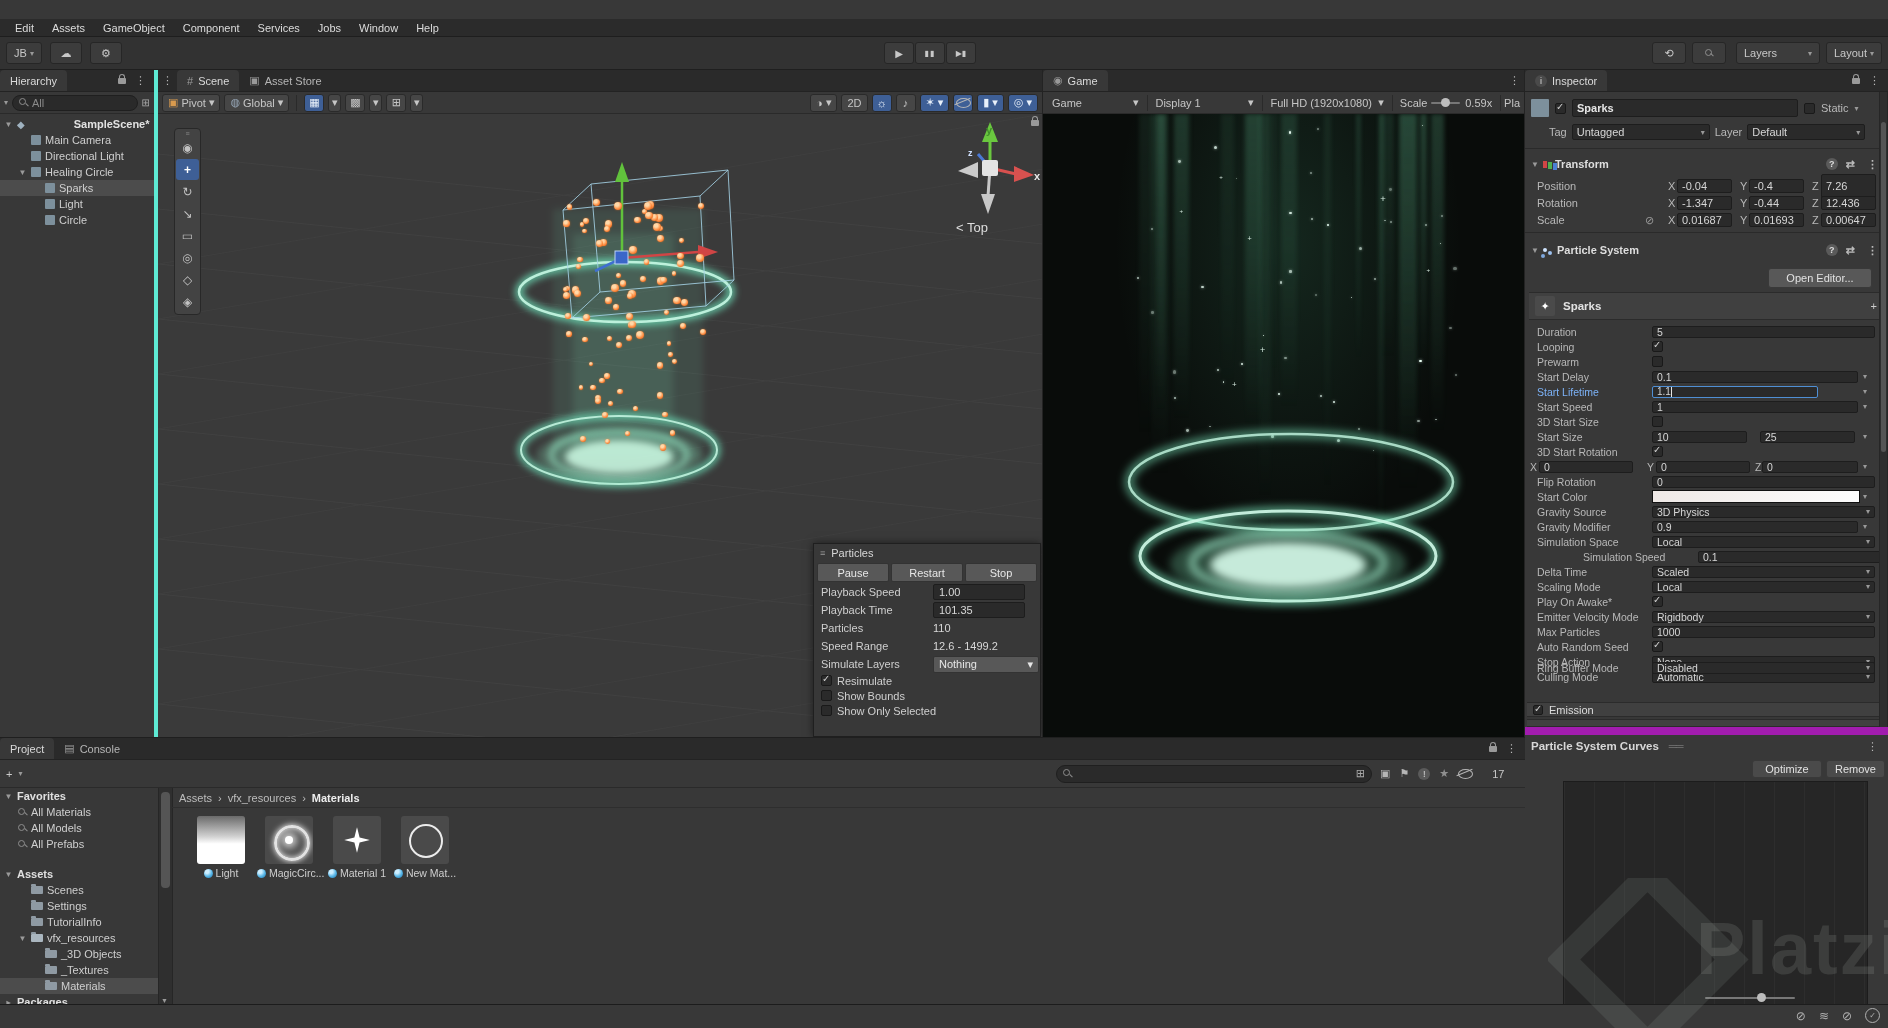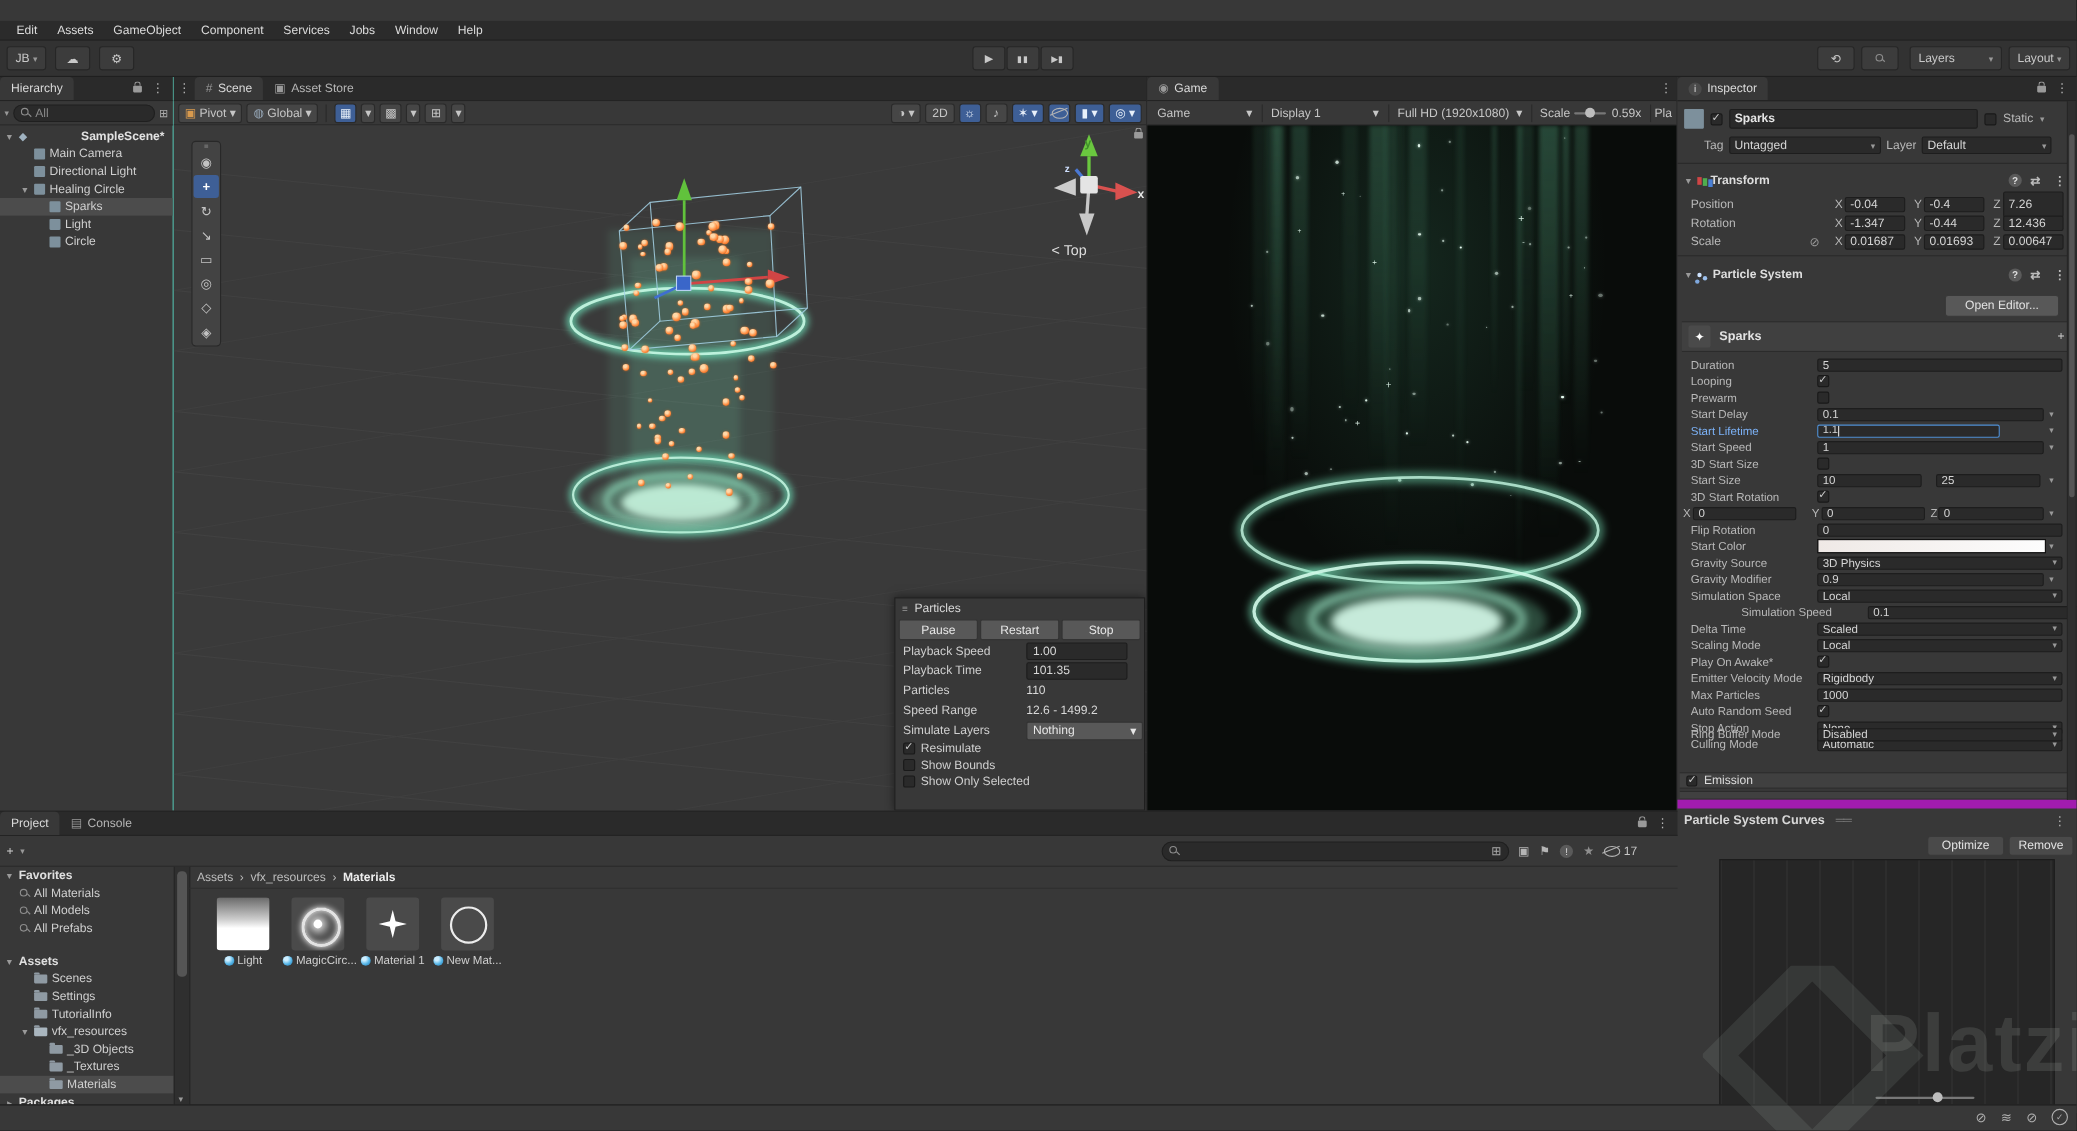--- a/index.html
+++ b/index.html
@@ -149,21 +149,21 @@
     <div class="tbtn" style="left:1736px;width:84px;justify-content:space-between;padding:0 7px;">
       <span>Layers</span>
         <span class="dd-arrow">▾</span>
     </div>
     <div class="tbtn" style="left:1826px;width:56px;justify-content:space-between;padding:0 7px;">
       <span>Layout</span>
         <span class="dd-arrow">▾</span>
     </div>
   </div>
 
-  <div class="panel" style="left:0;top:70px;width:158px;height:667px;border-right:1px solid #5eead4;">
+  <div class="panel" style="left:0;top:70px;width:158px;height:667px;border-right:4px solid #5eead4;">
     <div class="tabbar">
       <div class="tab active">
           <span>Hierarchy</span>
         </div>
       <div style="margin-left:auto;display:flex;align-items:center;gap:5px;padding-right:4px;">
         <span class="lockico"></span>
         <span class="kebab">⋮</span>
       </div>
     </div>
     <div class="subbar" style="height:22px;">
@@ -917,21 +917,21 @@
       <span class="dd-arrow" style="font-size:8px;color:#999;">▾</span>
       <div class="searchbox" style="position:absolute;left:1056px;width:316px;height:18px;">
         <span class="mag"></span>
         <span style="margin-left:auto;color:#aaa;">⊞</span>
       </div>
       <div style="position:absolute;left:1380px;display:flex;gap:9px;align-items:center;">
         <span style="color:#b5b5b5;">▣</span>
         <span style="color:#b5b5b5;">⚑</span>
         <span class="qmark">!</span>
         <span style="color:#8f8f8f;">★</span>
-        <span style="display:flex;align-items:center;gap:3px;">
+        <span style="display:flex;align-items:center;gap:19px;">
           <span class="eyeoff"></span>
           <span>17</span>
         </span>
       </div>
     </div>
 
     <div style="position:absolute;left:0;top:50px;width:158px;bottom:0;overflow:hidden;">
         <div class="trow head" style="padding-left: 4px;">
           <span class="exp">▼</span>
           <span>Favorites</span>

